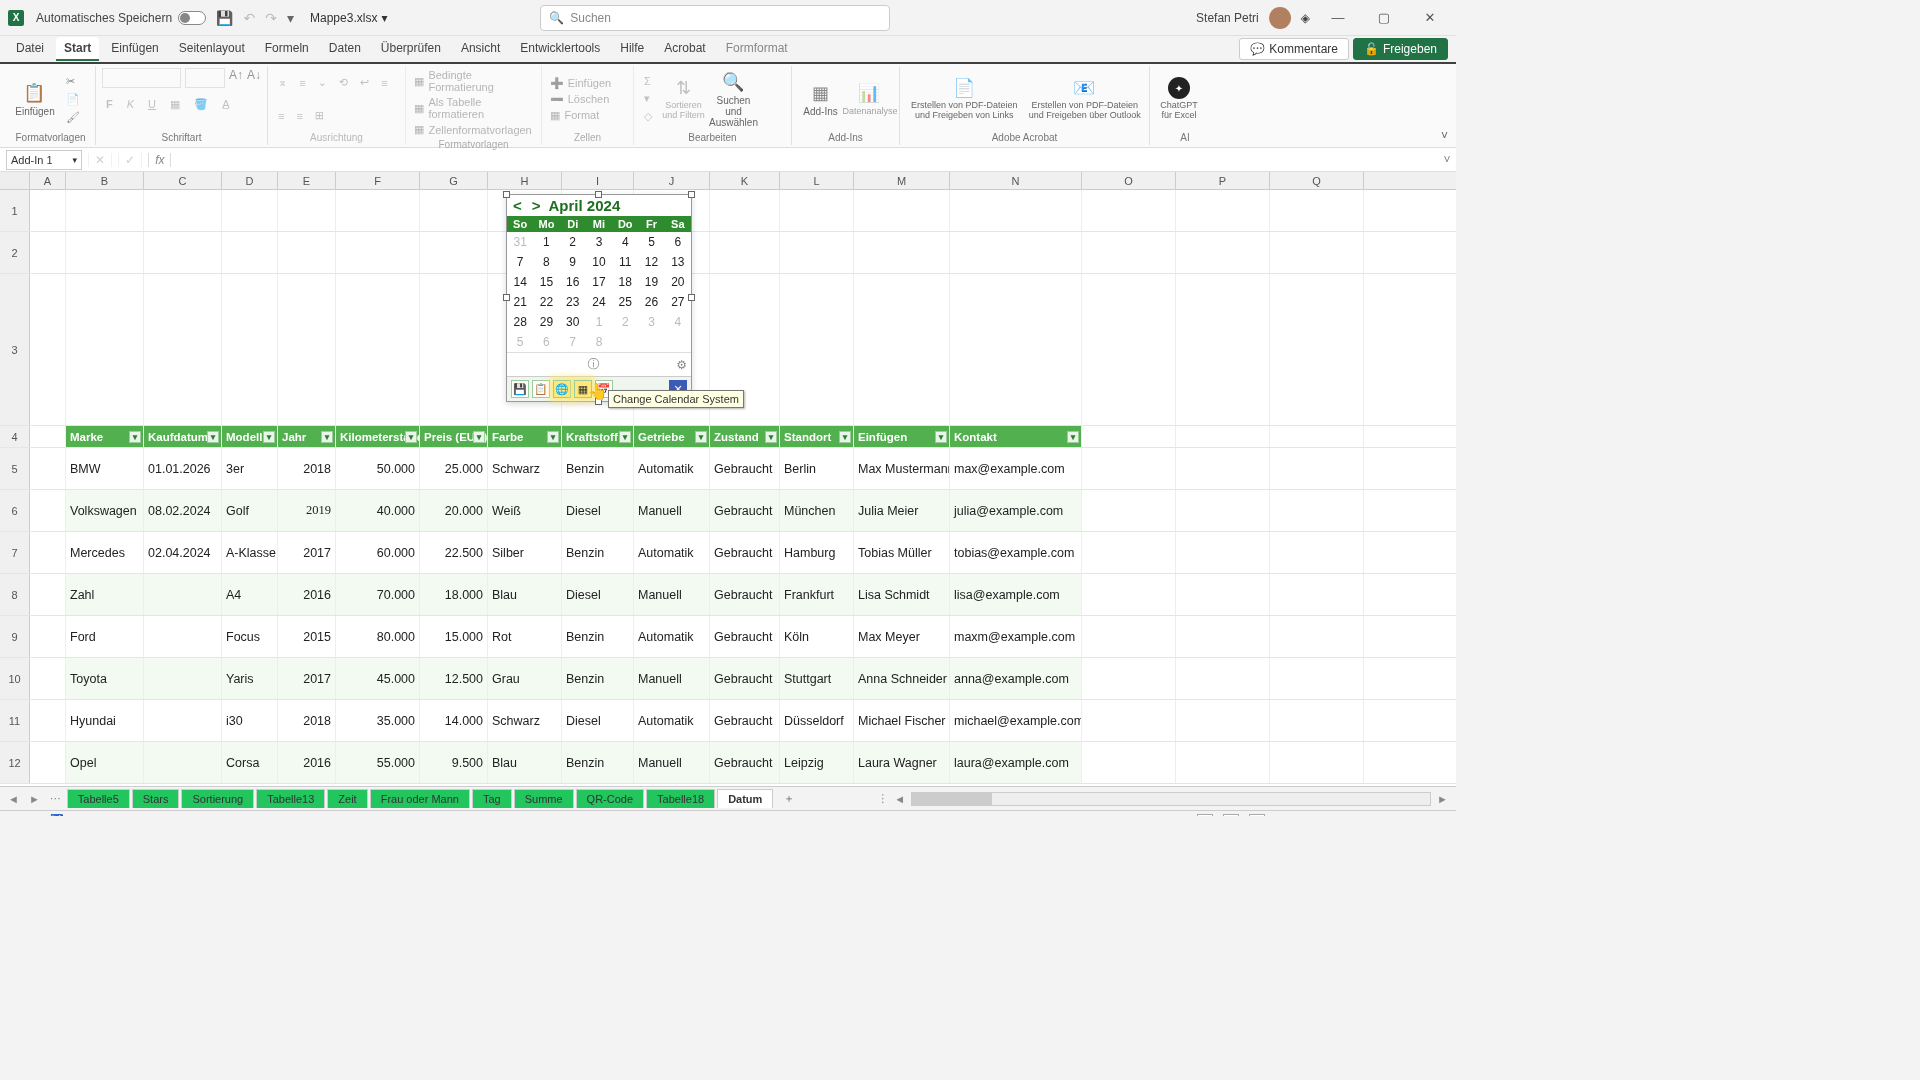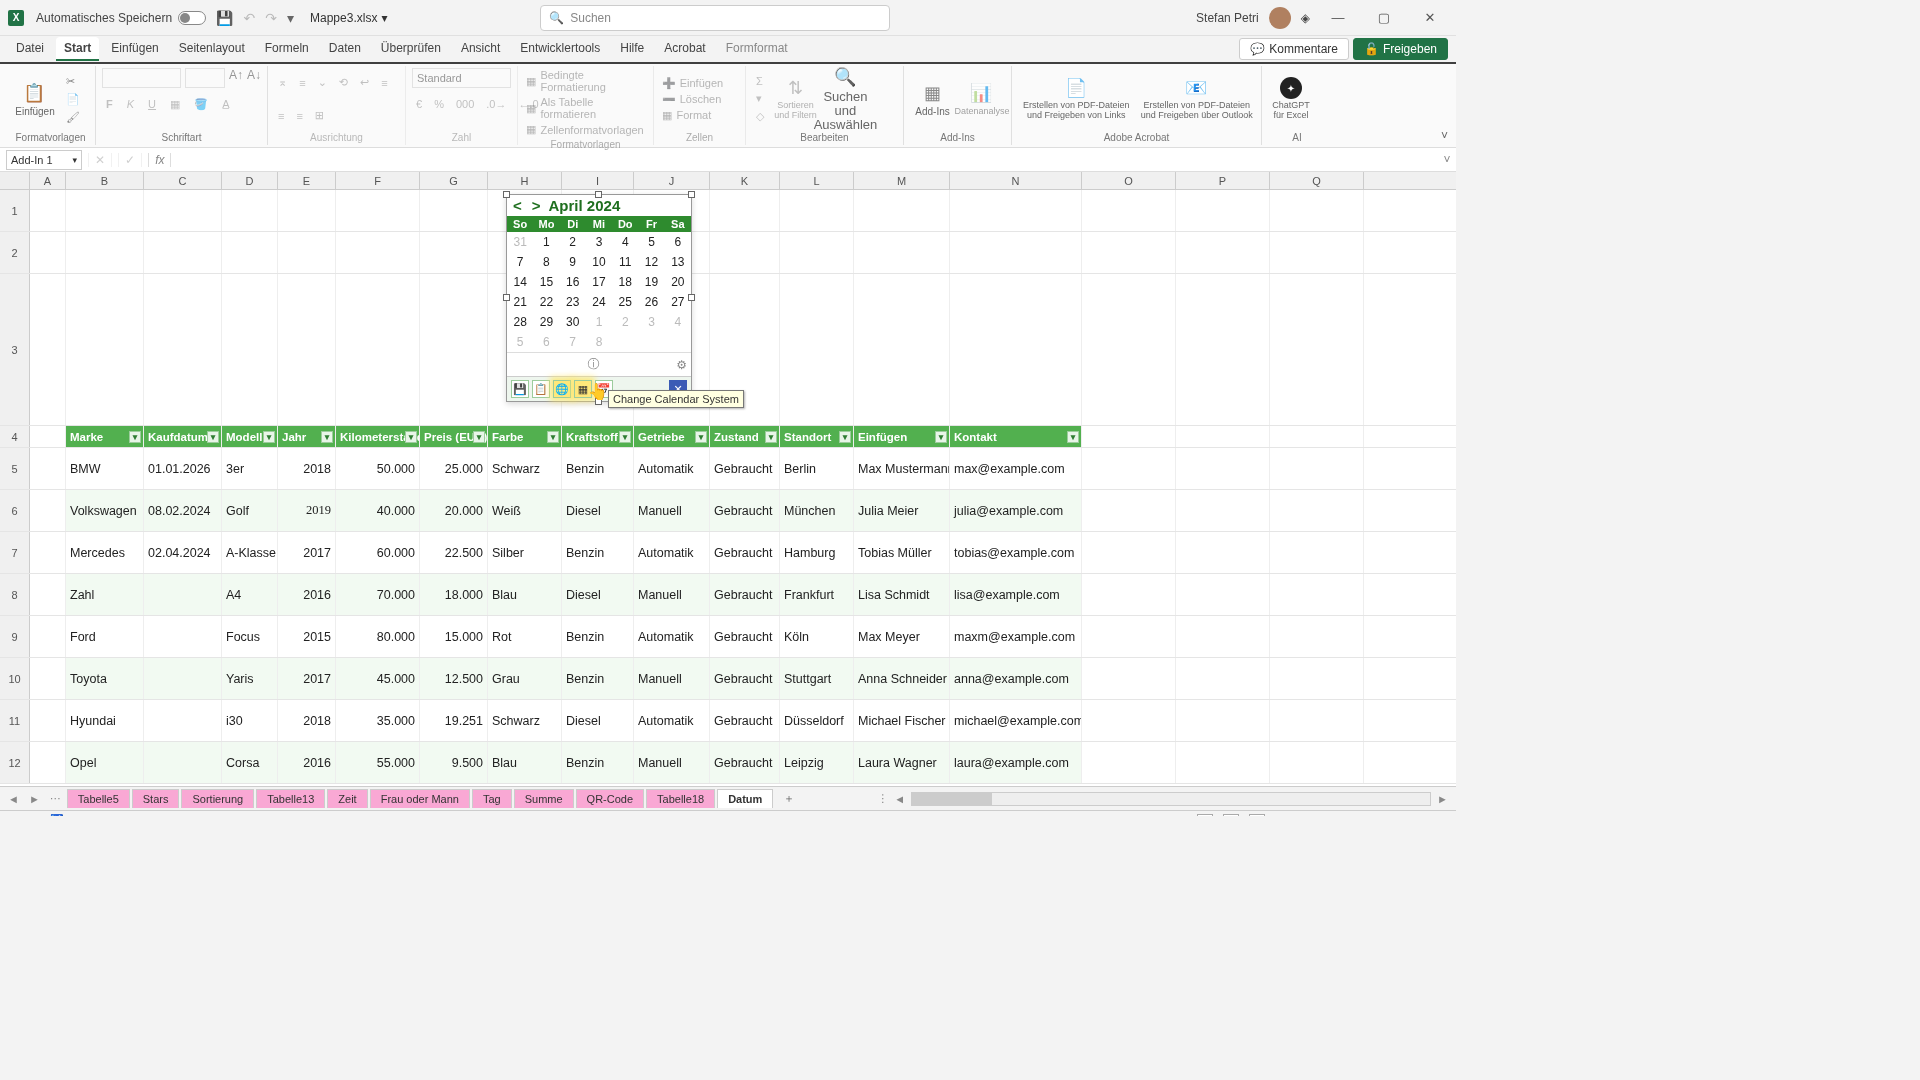--- a/index.html
+++ b/index.html
@@ -84,21 +84,21 @@
 .calwidget .caltools { display:flex; gap:3px; padding:3px 4px; background:#eef6ee; border-top:1px solid #ccc;}
 .calwidget .tbtn { width:18px; height:18px; border:1px solid #9ccc9c; background:#fff; font-size:11px; display:flex; align-items:center; justify-content:center; cursor:pointer; }
 .calwidget .tbtn.hl { background:#ffe87a; box-shadow:0 0 6px 3px rgba(255,230,100,.8);}
 .calwidget .tbtn.close { background:#3b5bb5; color:#fff; border-color:#3b5bb5;}
 .tooltip { position:absolute; left:608px; top:218px; background:#ffffe1; border:1px solid #777; padding:2px 4px; font-size:11px; box-shadow:1px 1px 2px rgba(0,0,0,.3); z-index:50;}
 .cursor { position:absolute; left:588px; top:210px; font-size:16px; z-index:60; pointer-events:none;}
 
 
 .sheetbar { height: 24px; background:#f3f3f3; border-top:1px solid #ccc; display:flex; align-items:center; padding:0 4px; gap:2px; font-size:11px;}
 .sheetbar .navbtn{ padding:0 4px; color:#888; cursor:pointer;}
-.sheetbar .stab{ padding:3px 10px; background:#f9a8d4; border:1px solid #ccc; border-bottom:none; cursor:pointer;}
+.sheetbar .stab{ padding:3px 10px; background:#22c55e; border:1px solid #ccc; border-bottom:none; cursor:pointer;}
 .sheetbar .stab.active{ background:#fff; font-weight:600;}
 .sheetbar .addtab{ padding:0 8px; color:#666; cursor:pointer;}
 .sheetbar .hscroll{ margin-left:auto; display:flex; align-items:center; gap:2px;}
 .sheetbar .hscroll .track{ width:520px; height:14px; background:#eee; border:1px solid #ccc; position:relative;}
 .sheetbar .hscroll .thumb{ position:absolute; left:0; top:0; height:100%; width:80px; background:#ccc;}
 
 
 .statusbar { height:20px; background:#f3f3f3; border-top:1px solid #ccc; display:flex; align-items:center; padding:0 8px; font-size:11px; color:#555; gap:14px;}
 .statusbar .right{ margin-left:auto; display:flex; align-items:center; gap:10px;}
 .statusbar .zoomslider{ width:90px; height:4px; background:#ccc; position:relative;}
@@ -197,35 +197,20 @@
         <span class="minibtn">⌄</span>
       <span class="minibtn">⟲</span>
         <span class="minibtn">↩</span>
       <span class="minibtn">≡</span>
         <span class="minibtn">≡</span>
         <span class="minibtn">≡</span>
       <span class="minibtn">⊞</span>
     </div>
     <div class="group-label">Ausrichtung</div>
   </div>
-  <div class="group" style="width:112px;opacity:.5">
-    <div class="group-body" style="flex-direction:column;align-items:stretch">
-      <div style="border:1px solid #ccc;height:20px;padding:0 4px;font-size:11px;display:flex;align-items:center">
-          <span>Standard</span>
-        </div>
-      <div style="display:flex;gap:4px;margin-top:4px">
-        <span class="minibtn">€</span>
-        <span class="minibtn">%</span>
-        <span class="minibtn">000</span>
-        <span class="minibtn">.0→</span>
-        <span class="minibtn">←.0</span>
-      </div>
-    </div>
-    <div class="group-label">Zahl</div>
-  </div>
   <div class="group" style="width:136px;opacity:.6">
     <div class="group-body">
         <div class="stack">
       <div class="ritem">▦ <span>Bedingte Formatierung</span></div>
       <div class="ritem">▦ <span>Als Tabelle formatieren</span></div>
       <div class="ritem">▦ <span>Zellenformatvorlagen</span></div>
     </div>
       </div>
     <div class="group-label">Formatvorlagen</div>
   </div>
@@ -245,21 +230,21 @@
         <span class="minibtn">Σ</span>
         <span class="minibtn">▾</span>
         <span class="minibtn">◇</span>
       </div>
       <div class="bigbtn" style="opacity:.5">
           <span class="ico">⇅</span>
           <span style="font-size:9px;line-height:1.1;text-align:center">Sortieren und Filtern</span>
         </div>
       <div class="bigbtn">
           <span class="ico">🔍</span>
-          <span style="font-size:13px;line-height:1.1;text-align:center">Suchen und Auswählen</span>
+          <span style="font-size:10px;line-height:1.1;text-align:center">Suchen und Auswählen</span>
         </div>
     </div>
     <div class="group-label">Bearbeiten</div>
   </div>
   <div class="group" style="width:108px">
     <div class="group-body">
       <div class="bigbtn">
           <span class="ico">▦</span>
           <span>Add-Ins</span>
         </div>
@@ -569,21 +554,21 @@
         <div class="cell cQ" style="background: rgb(255, 255, 255);"></div>
       </div>
       <div class="gridrow datarow">
         <div class="rowhdr">11</div>
         <div class="cell cA" style="background: rgb(255, 255, 255);"></div>
         <div class="cell cB">Hyundai</div>
         <div class="cell cC"></div>
         <div class="cell cD">i30</div>
         <div class="cell cE" style="justify-content: flex-end;">2018</div>
         <div class="cell cF" style="justify-content: flex-end;">35.000</div>
-        <div class="cell cG" style="justify-content: flex-end;">19.251</div>
+        <div class="cell cG" style="justify-content: flex-end;">14.000</div>
         <div class="cell cH">Schwarz</div>
         <div class="cell cI">Diesel</div>
         <div class="cell cJ">Automatik</div>
         <div class="cell cK">Gebraucht</div>
         <div class="cell cL">Düsseldorf</div>
         <div class="cell cM">Michael Fischer</div>
         <div class="cell cN">michael@example.com</div>
         <div class="cell cO" style="background: rgb(255, 255, 255);"></div>
         <div class="cell cP" style="background: rgb(255, 255, 255);"></div>
         <div class="cell cQ" style="background: rgb(255, 255, 255);"></div>

